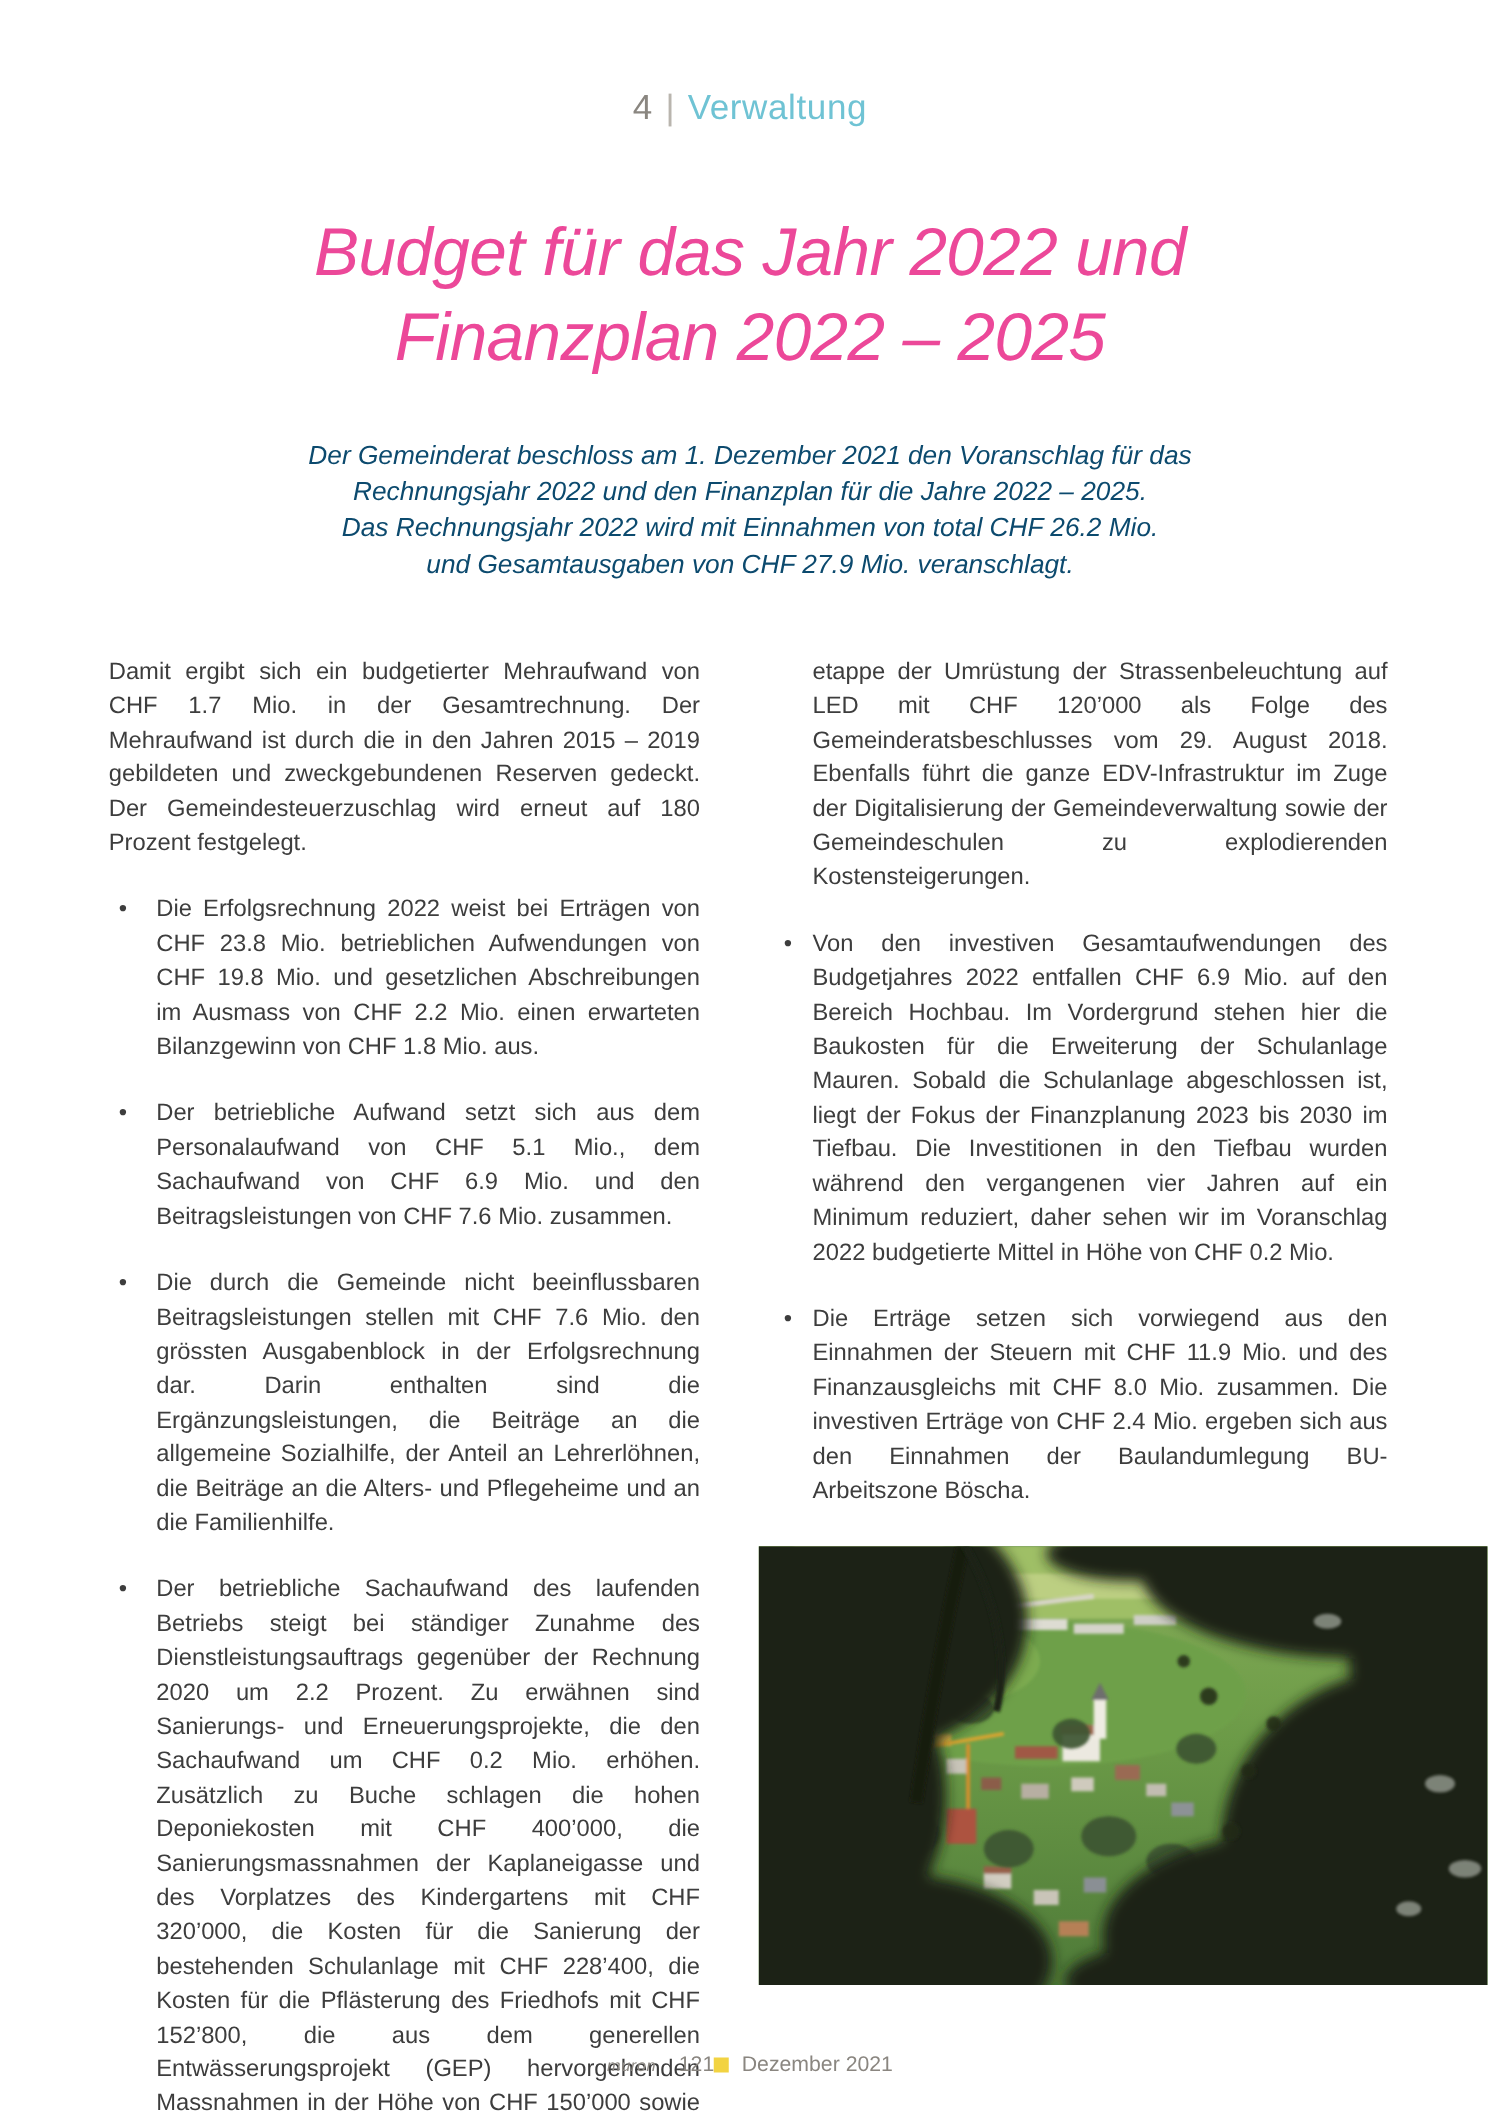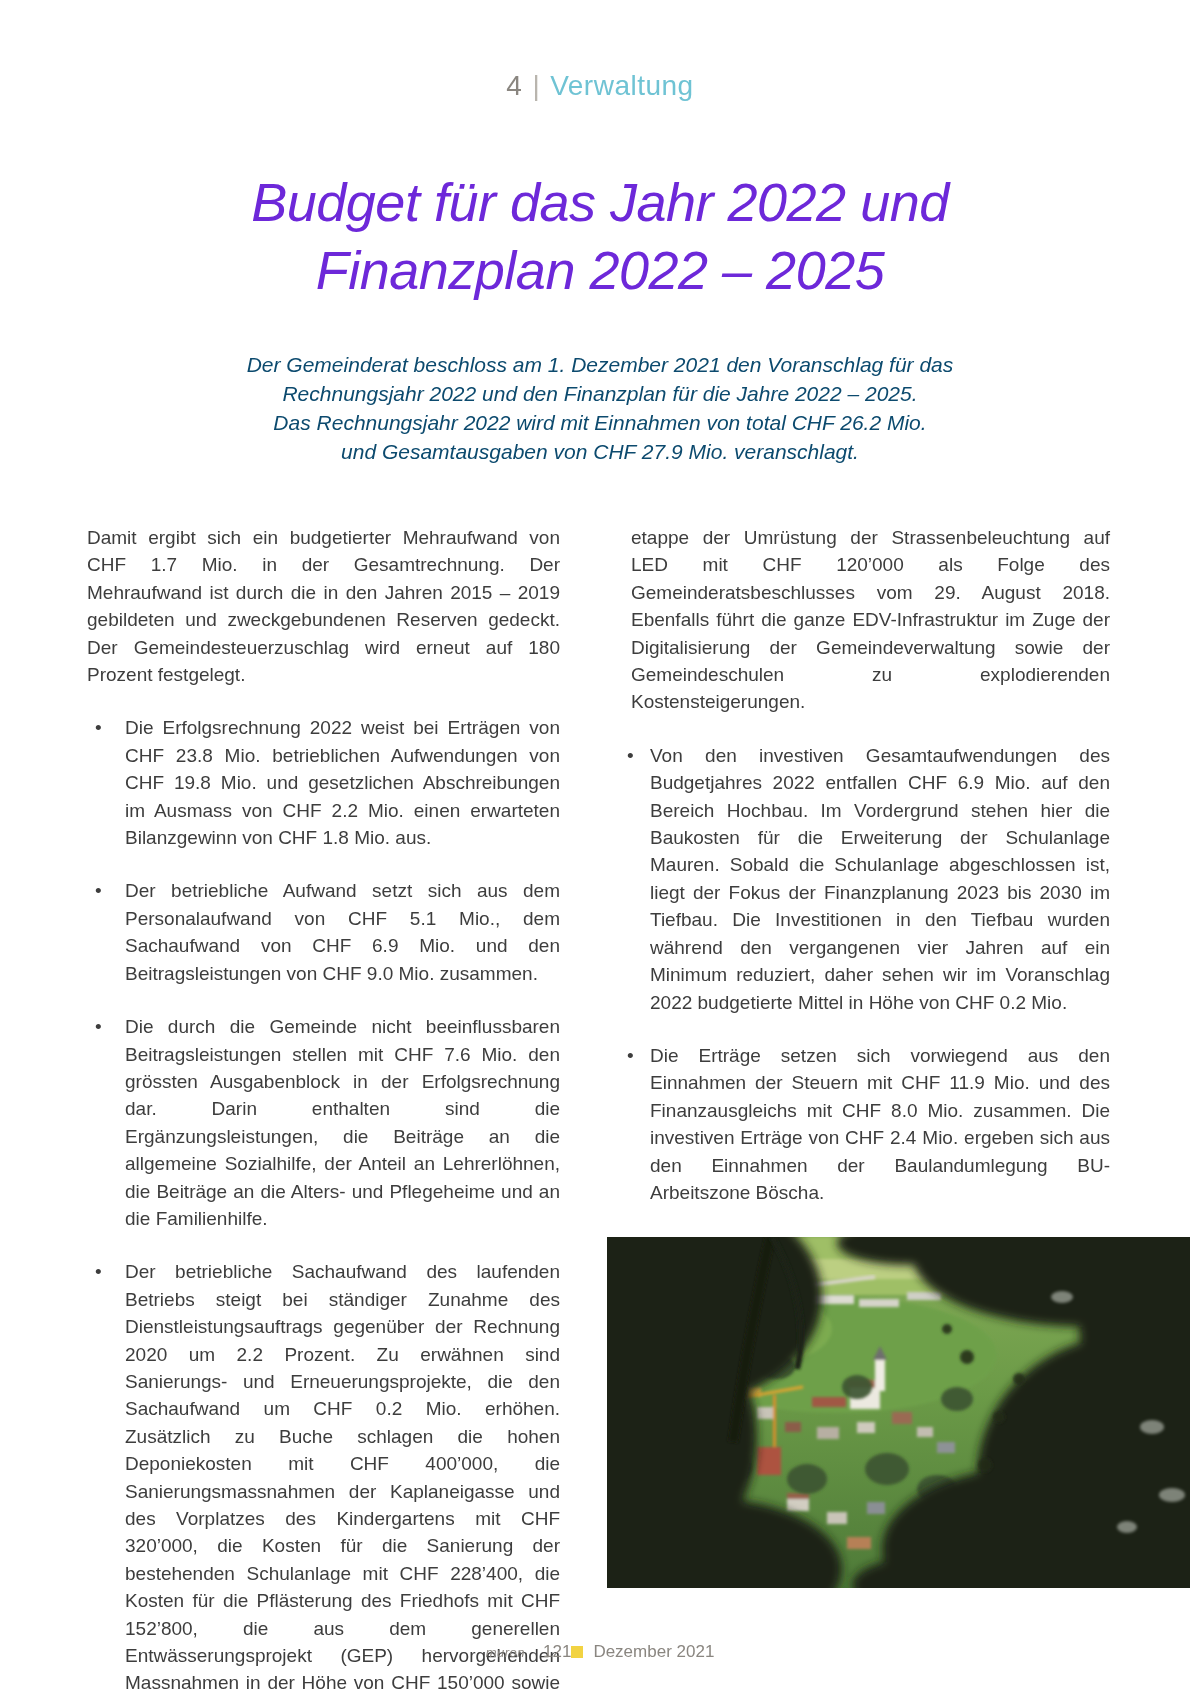--- a/index.html
+++ b/index.html
@@ -13,34 +13,34 @@
   
   .header{position:absolute;top:70px;left:0;width:100%;text-align:center;
     font-size:28px;letter-spacing:.5px;}
   .header .pgnum{color:#8a8680;}
   .header .sep{color:#b9b5ae;margin:0 10px;font-weight:300;}
   .header .section{color:#6fc3d4;}
 
   
   .title{position:absolute;top:168px;left:0;width:100%;margin:0;
     text-align:center;font-style:italic;font-weight:400;
-    font-size:54px;line-height:68px;color:#6d28d9;white-space:pre-line;
+    font-size:54px;line-height:68px;color:#ec4899;white-space:pre-line;
     letter-spacing:-.5px;}
 
   
   .lead{position:absolute;top:350px;left:100px;width:1000px;margin:0;
     text-align:center;font-style:italic;font-weight:500;
     font-size:21px;line-height:29px;color:#0c4a6e;white-space:pre-line;}
 
   
   .col{position:absolute;top:524px;font-size:19px;line-height:27.4px;color:#3d3d3d;}
   .col-left{left:87px;width:473px;}
   .col-right{left:609px;width:501px;}
   .para{margin:0 0 26px 0;text-align:justify;}
-  .para.cont{margin-left:22px;}
+  .para.cont{margin-left:41px;}
   .bullet{display:flex;margin:0 0 26px 0;}
   .col-left .bullet{padding-left:8px;}
   .col-right .bullet{padding-left:18px;}
   .bullet .dot{flex:0 0 30px;color:#3d3d3d;}
   .col-right .bullet .dot{flex:0 0 23px;}
   .bullet .btext{flex:1;text-align:justify;}
   .bullet:last-child,.col .bullet:nth-last-child(1){margin-bottom:0;}
 
   
   .photo{position:absolute;left:607px;top:1237px;width:583px;height:351px;
@@ -73,21 +73,21 @@
 und Gesamtausgaben von CHF 27.9 Mio. veranschlagt.</p>
 
   <div class="col col-left">
     <p class="para">Damit ergibt sich ein budgetierter Mehraufwand von CHF 1.7 Mio. in der Gesamtrechnung. Der Mehraufwand ist durch die in den Jahren 2015 – 2019 gebildeten und zweckgebundenen Reserven gedeckt. Der Gemeindesteuerzuschlag wird erneut auf 180 Prozent festgelegt.</p>
     <div class="bullet">
       <span class="dot">•</span>
       <div class="btext">Die Erfolgsrechnung 2022 weist bei Erträgen von CHF 23.8 Mio. betrieblichen Aufwendungen von CHF 19.8 Mio. und gesetzlichen Abschreibungen im Ausmass von CHF 2.2 Mio. einen erwarteten Bilanzgewinn von CHF 1.8 Mio. aus.</div>
     </div>
     <div class="bullet">
       <span class="dot">•</span>
-      <div class="btext">Der betriebliche Aufwand setzt sich aus dem Personalaufwand von CHF 5.1 Mio., dem Sachaufwand von CHF 6.9 Mio. und den Beitragsleistungen von CHF 9.0 Mio. zusammen.</div>
+      <div class="btext">Der betriebliche Aufwand setzt sich aus dem Personalaufwand von CHF 5.1 Mio., dem Sachaufwand von CHF 6.9 Mio. und den Beitragsleistungen von CHF 7.6 Mio. zusammen.</div>
     </div>
     <div class="bullet">
       <span class="dot">•</span>
       <div class="btext">Die durch die Gemeinde nicht beeinflussbaren Beitragsleistungen stellen mit CHF 7.6 Mio. den grössten Ausgabenblock in der Erfolgsrechnung dar. Darin enthalten sind die Ergänzungsleistungen, die Beiträge an die allgemeine Sozialhilfe, der Anteil an Lehrerlöhnen, die Beiträge an die Alters- und Pflegeheime und an die Familienhilfe.</div>
     </div>
     <div class="bullet">
       <span class="dot">•</span>
       <div class="btext">Der betriebliche Sachaufwand des laufenden Betriebs steigt bei ständiger Zunahme des Dienstleistungsauftrags gegenüber der Rechnung 2020 um 2.2 Prozent. Zu erwähnen sind Sanierungs- und Erneuerungsprojekte, die den Sachaufwand um CHF 0.2 Mio. erhöhen. Zusätzlich zu Buche schlagen die hohen Deponiekosten mit CHF 400’000, die Sanierungsmassnahmen der Kaplaneigasse und des Vorplatzes des Kindergartens mit CHF 320’000, die Kosten für die Sanierung der bestehenden Schulanlage mit CHF 228’400, die Kosten für die Pflästerung des Friedhofs mit CHF 152’800, die aus dem generellen Entwässerungsprojekt (GEP) hervorgehenden Massnahmen in der Höhe von CHF 150’000 sowie die Abschluss-</div>
     </div>
   </div>

